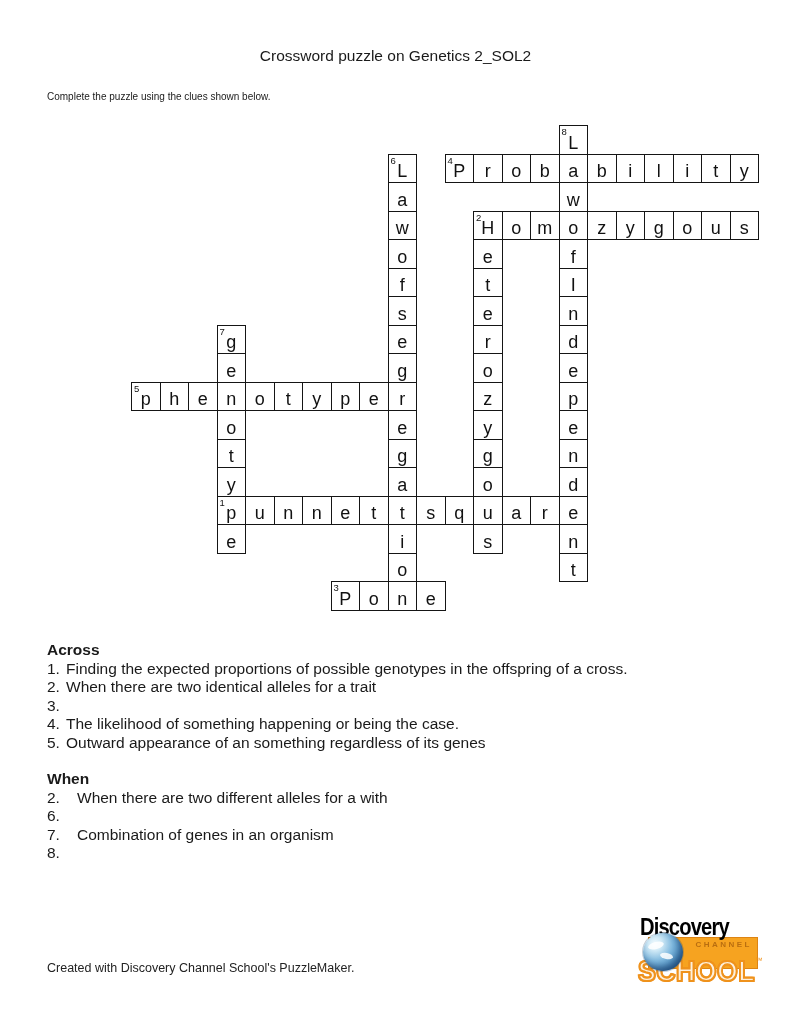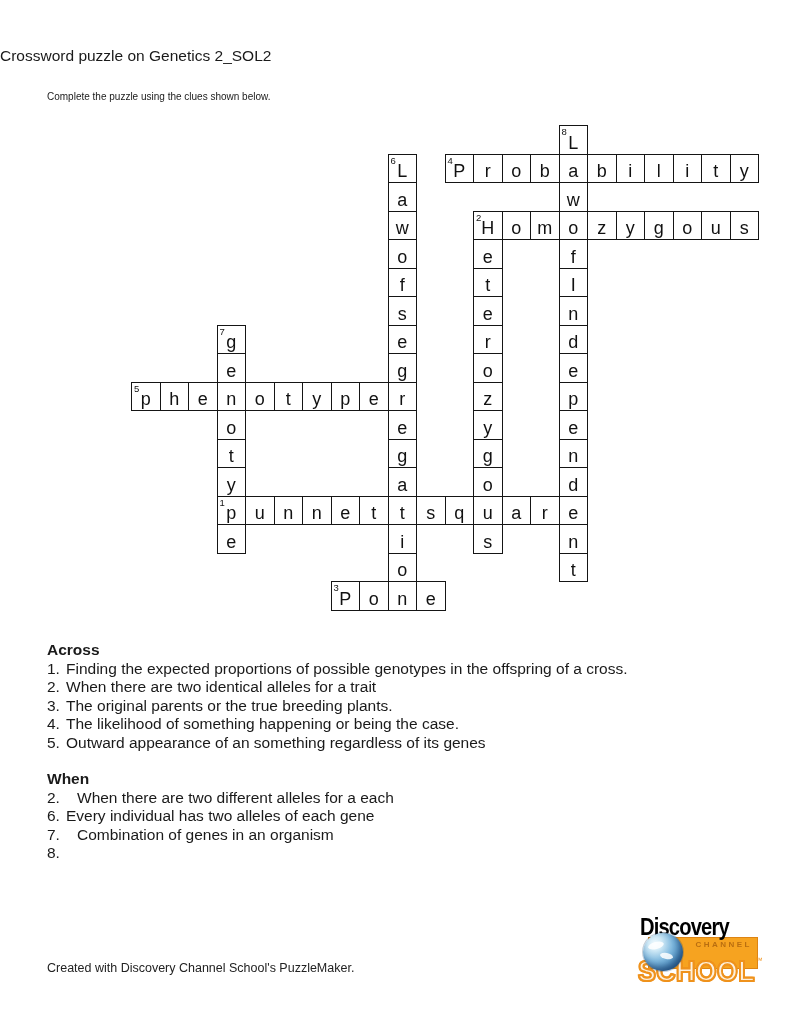--- a/index.html
+++ b/index.html
@@ -2,21 +2,21 @@
 <html><head>
 <meta charset="utf-8">
 <style>
   html,body { margin:0; padding:0; background:#ffffff; }
   .page {
     position:relative; width:791px; height:1024px; background:#ffffff;
     font-family:"Liberation Sans", sans-serif; color:#1a1a1a; overflow:hidden;
   }
   .title {
     position:absolute; top:46px; left:0; width:100%;
-    font-size:15.5px; line-height:20px;
+    text-align:center; font-size:15.5px; line-height:20px;
   }
   .instruction {
     position:absolute; top:87px; left:47px; font-size:10px; line-height:20px;
   }
   .grid { position:absolute; left:131px; top:125px; }
   .cell {
     position:absolute; width:29.5px; height:29.5px; box-sizing:border-box;
     border:1px solid #151515; background:#ffffff;
   }
   .cell .letter {
@@ -370,43 +370,41 @@
         <div class="clue">
           <span class="clue-num">1.</span>
           <span class="clue-text">Finding the expected proportions of possible genotypes in the offspring of a cross.</span>
         </div>
         <div class="clue">
           <span class="clue-num">2.</span>
           <span class="clue-text">When there are two identical alleles for a trait</span>
         </div>
         <div class="clue">
           <span class="clue-num">3.</span>
-          <span class="clue-text">The original parents or the true breeding plants.</span>
         </div>
         <div class="clue">
           <span class="clue-num">4.</span>
           <span class="clue-text">The likelihood of something happening or being the case.</span>
         </div>
         <div class="clue">
           <span class="clue-num">5.</span>
           <span class="clue-text">Outward appearance of an something regardless of its genes</span>
         </div>
       </div>
   </div>
 
   <div class="clues" id="down-section" style="top:770px;">
     <div class="section-label">When</div>
     <div>
         <div class="clue indent">
           <span class="clue-num">2.</span>
-          <span class="clue-text">When there are two different alleles for a each</span>
+          <span class="clue-text">When there are two different alleles for a with</span>
         </div>
         <div class="clue">
           <span class="clue-num">6.</span>
-          <span class="clue-text">Every individual has two alleles of each gene</span>
         </div>
         <div class="clue indent">
           <span class="clue-num">7.</span>
           <span class="clue-text">Combination of genes in an organism</span>
         </div>
         <div class="clue">
           <span class="clue-num">8.</span>
         </div>
       </div>
   </div>

